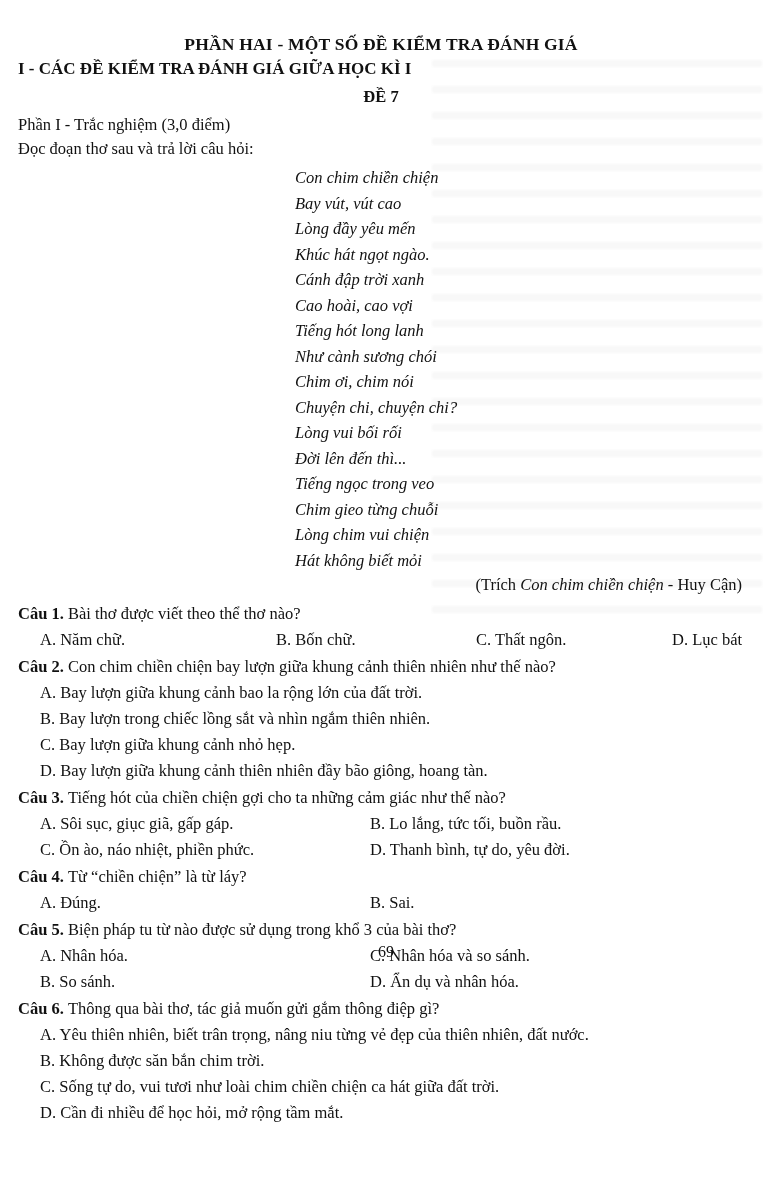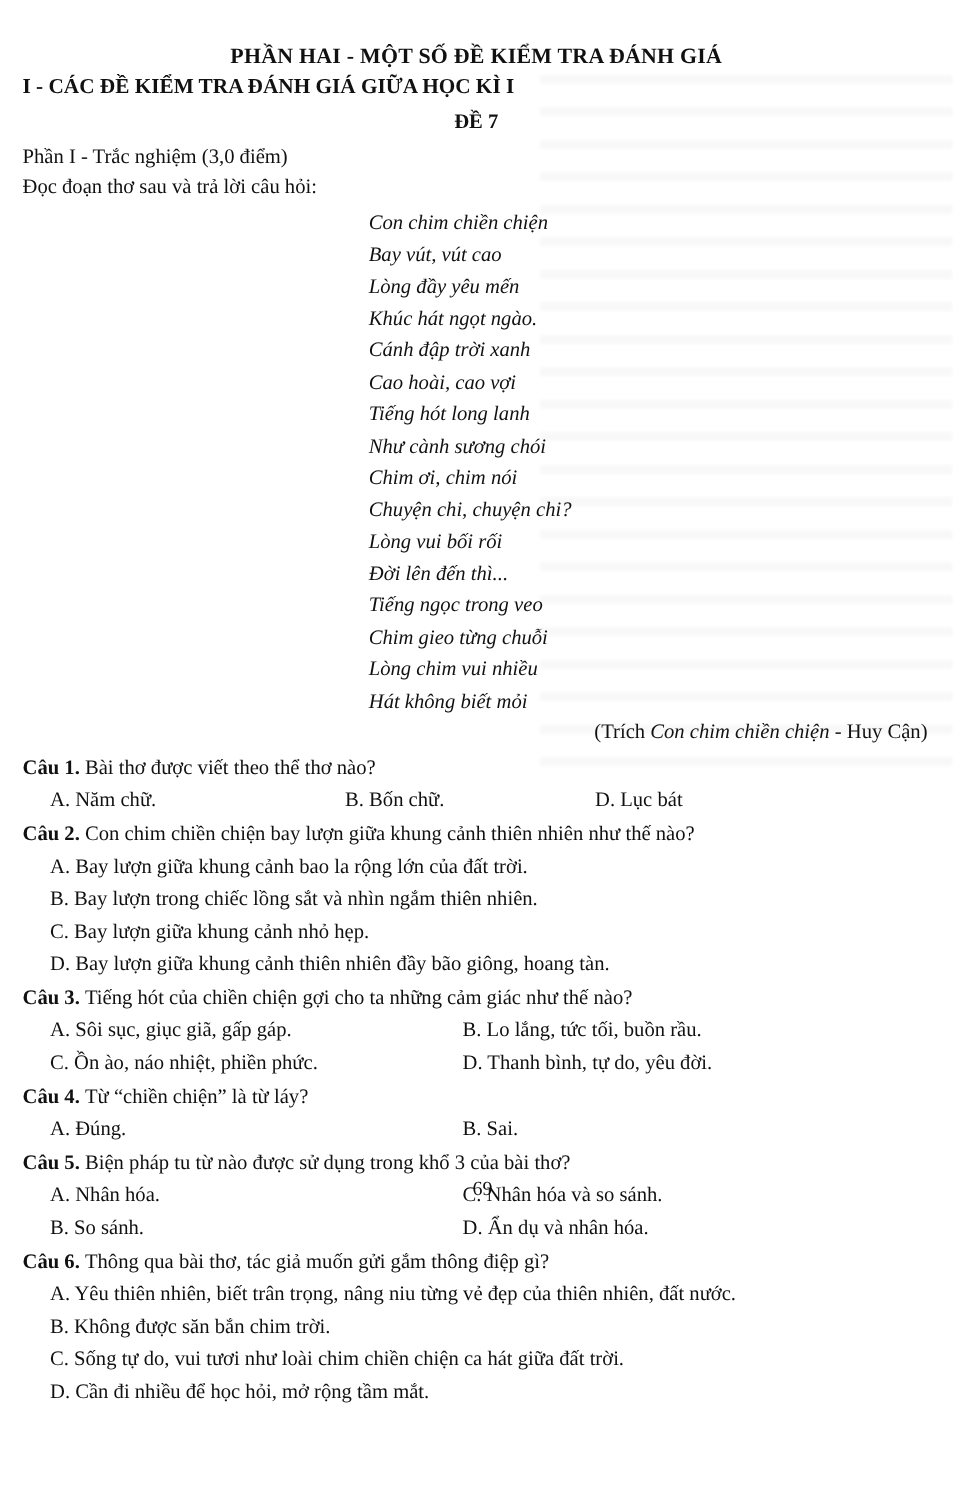--- a/index.html
+++ b/index.html
@@ -130,34 +130,35 @@
       <div class="poem-line">Cánh đập trời xanh</div>
       <div class="poem-line">Cao hoài, cao vợi</div>
       <div class="poem-line">Tiếng hót long lanh</div>
       <div class="poem-line">Như cành sương chói</div>
       <div class="poem-line">Chim ơi, chim nói</div>
       <div class="poem-line">Chuyện chi, chuyện chi?</div>
       <div class="poem-line">Lòng vui bối rối</div>
       <div class="poem-line">Đời lên đến thì...</div>
       <div class="poem-line">Tiếng ngọc trong veo</div>
       <div class="poem-line">Chim gieo từng chuỗi</div>
-      <div class="poem-line">Lòng chim vui nhiều</div>
+      <div class="poem-line">Lòng chim vui chiện</div>
       <div class="poem-line">Hát không biết mỏi</div>
     </div>
 
   <div class="citation">
     <span>(Trích </span><span class="work-title">Con chim chiền chiện</span><span> - Huy Cận)</span>
   </div>
 
   <div class="questions" id="questions">
       <div class="question">
         <div class="q-text"><span class="q-label">Câu 1. </span>Bài thơ được viết theo thể thơ nào?</div>
         <div class="options layout-row4">
           <div class="option">A. Năm chữ.</div>
           <div class="option">B. Bốn chữ.</div>
+          <div class="option">C. Thất ngôn.</div>
           <div class="option">D. Lục bát</div>
         </div>
       </div>
       <div class="question">
         <div class="q-text"><span class="q-label">Câu 2. </span>Con chim chiền chiện bay lượn giữa khung cảnh thiên nhiên như thế nào?</div>
         <div class="options layout-stack">
           <div class="option">A. Bay lượn giữa khung cảnh bao la rộng lớn của đất trời.</div>
           <div class="option">B. Bay lượn trong chiếc lồng sắt và nhìn ngắm thiên nhiên.</div>
           <div class="option">C. Bay lượn giữa khung cảnh nhỏ hẹp.</div>
           <div class="option">D. Bay lượn giữa khung cảnh thiên nhiên đầy bão giông, hoang tàn.</div>

